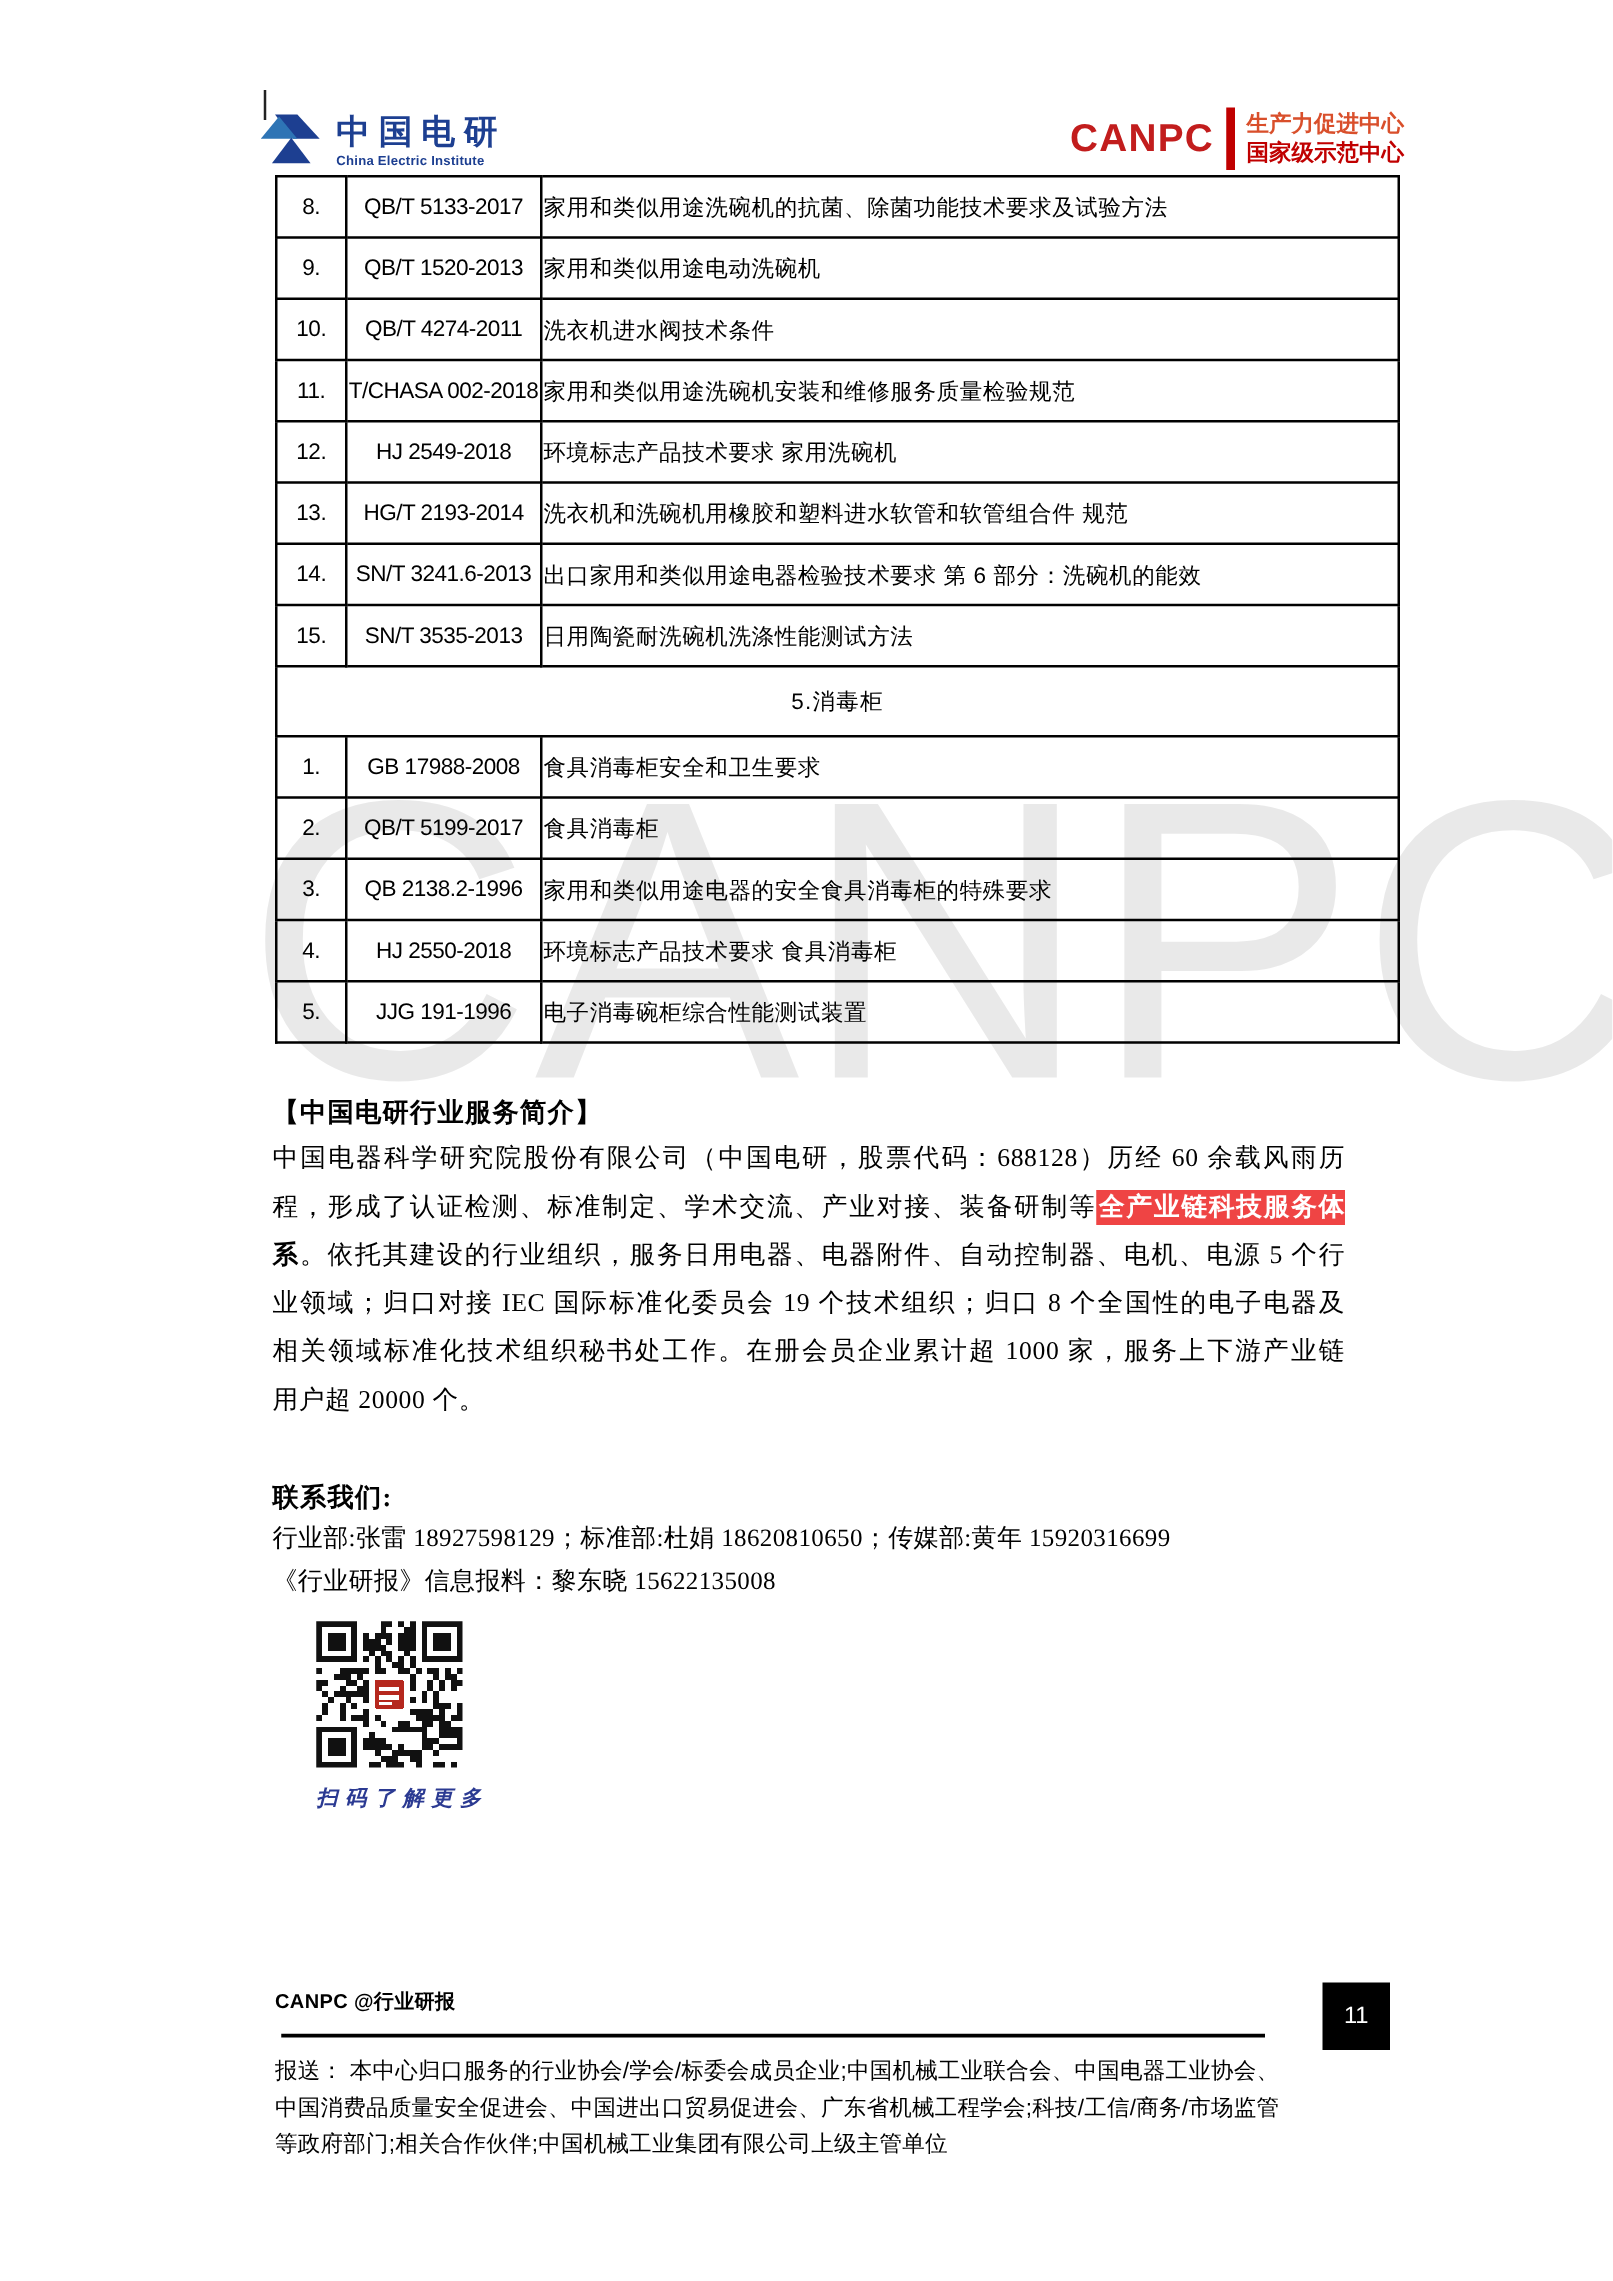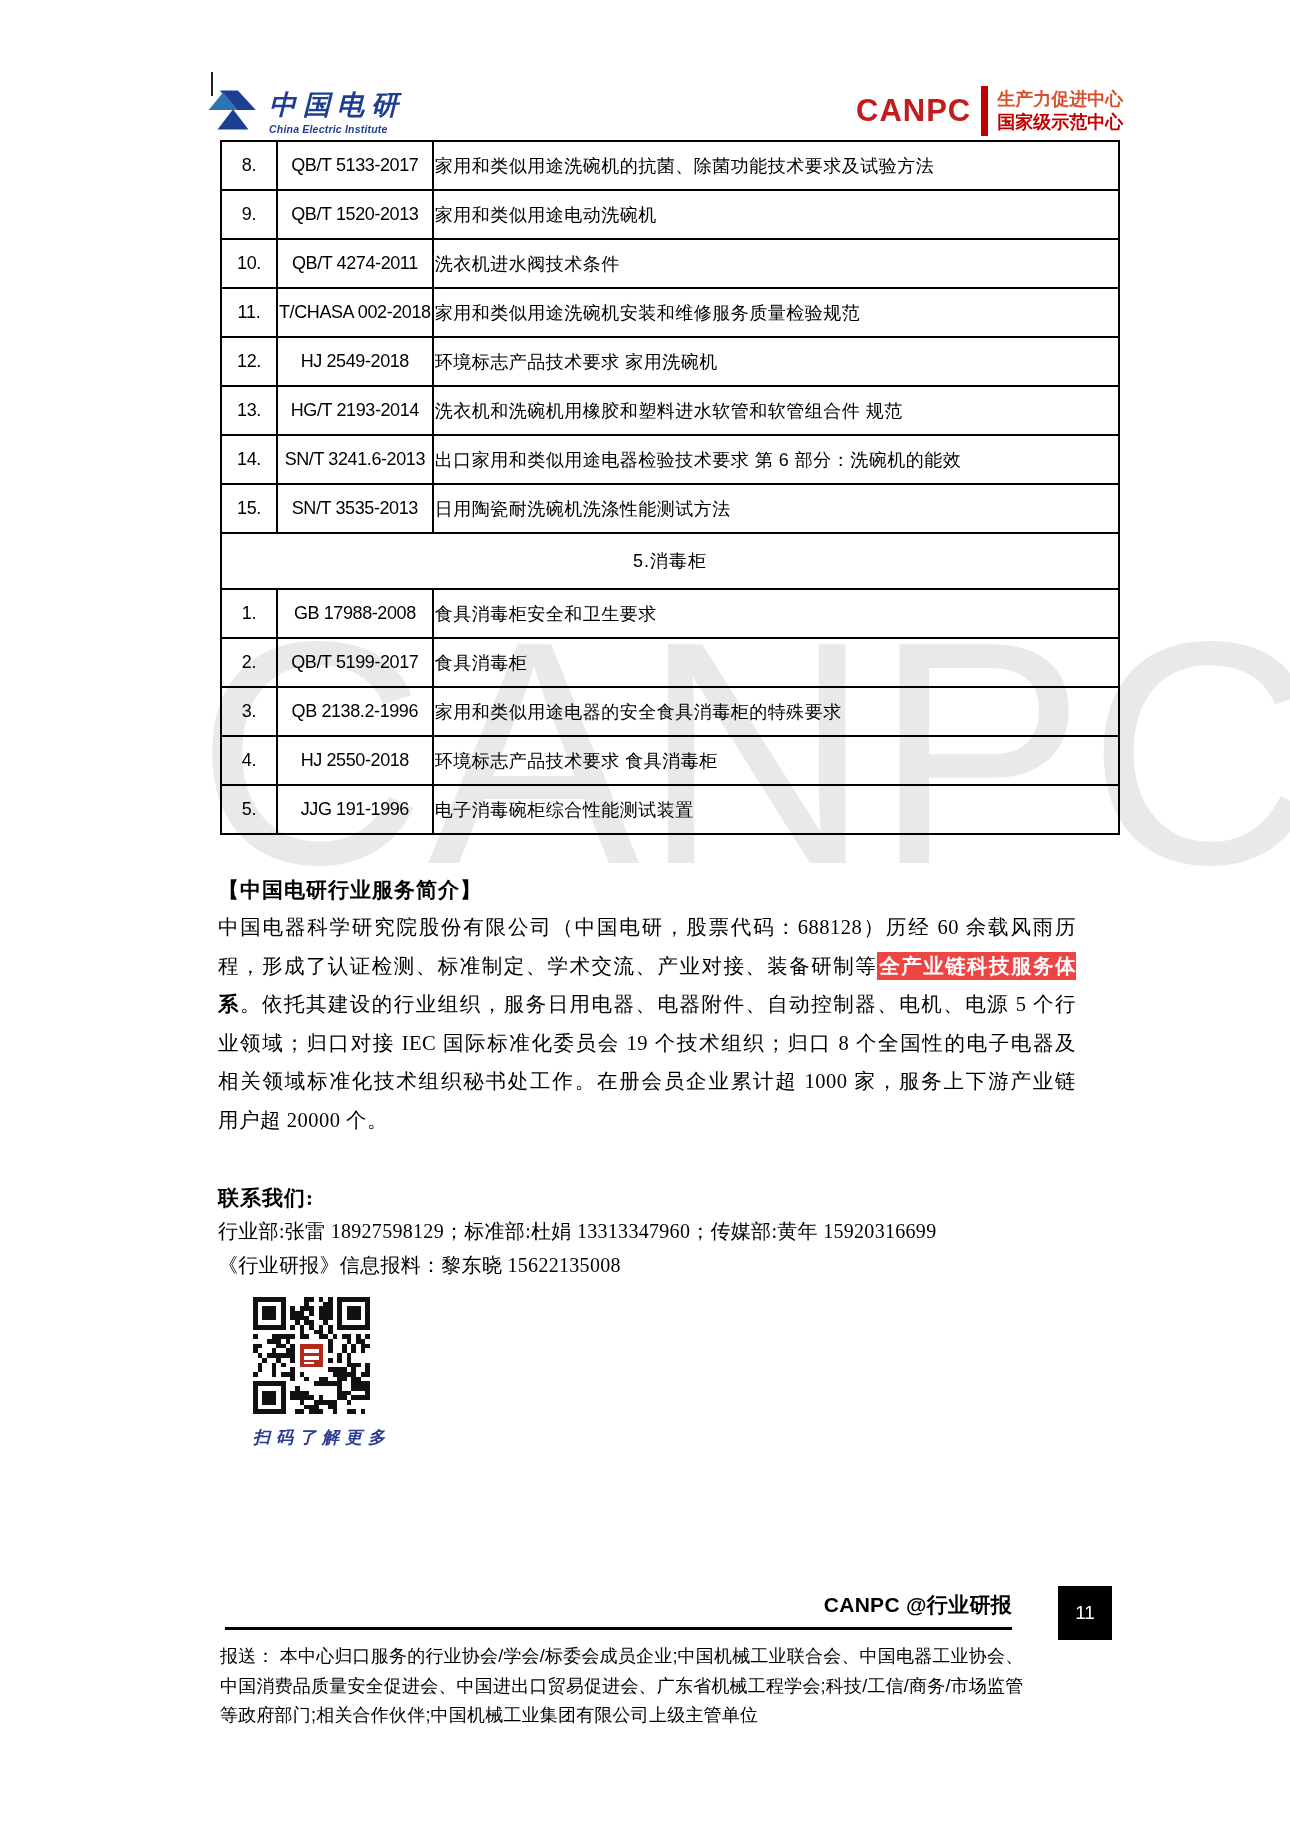--- a/index.html
+++ b/index.html
@@ -1,20 +1,20 @@
 <!DOCTYPE html>
 <html><head>
 <meta charset="utf-8">
 <style>
   html,body{margin:0;padding:0;background:#fff;}
   .page{position:relative;width:1290px;height:1825px;background:#ffffff;overflow:hidden;
         font-family:"Liberation Sans",sans-serif;color:#000;}
   
   .cursor-tick{position:absolute;left:211px;top:72px;width:2px;height:24px;background:#222;}
-  .logo-left{position:absolute;left:207px;top:86px;display:flex;align-items:flex-start;font-style:italic;}
+  .logo-left{position:absolute;left:207px;top:86px;display:flex;align-items:flex-end;}
   .logo-mark{width:52px;height:48px;}
   .logo-txt{margin-left:10px;padding-top:4px;}
   .logo-cn{font-size:27px;font-weight:bold;color:#1d3f91;letter-spacing:7px;line-height:30px;}
   .logo-en{font-size:10.5px;font-weight:bold;color:#1d3f91;letter-spacing:0.2px;margin-top:3px;}
   .logo-right{position:absolute;left:856px;top:86px;display:flex;align-items:center;}
   .canpc-word{font-size:31px;font-weight:900;color:#c21d1d;letter-spacing:1px;line-height:50px;}
   .canpc-bar{width:7px;height:50px;background:#c00000;margin:0 9px 0 10px;}
   .canpc-lines{display:flex;flex-direction:column;justify-content:flex-end;}
   .canpc-l1{font-size:18px;font-weight:bold;color:#d94f2b;line-height:23px;}
   .canpc-l2{font-size:18px;font-weight:bold;color:#c00000;line-height:23px;}
@@ -42,22 +42,22 @@
   
   .contact{position:absolute;left:218px;top:1182px;width:858px;z-index:1;
            font-family:"Liberation Serif",serif;font-size:20px;}
   .contact-heading{font-weight:bold;font-size:21px;line-height:32px;letter-spacing:1px;}
   .contact-line{line-height:34px;letter-spacing:0.3px;}
   
   .qr-wrap{position:absolute;left:253px;top:1297px;z-index:1;}
   .qr-caption{margin-top:8px;text-align:center;font-family:Liberation Serif, serif;
               font-style:italic;font-weight:bold;font-size:17px;color:#2b3a92;letter-spacing:6px;}
   
-  .footer-brand{position:absolute;top:1591px;left:220px;width:792px;text-align:right;
-                font-size:21px;font-weight:bold;letter-spacing:0.3px;z-index:1;}
+  .footer-brand{position:absolute;top:1591px;left:220px;width:792px;text-align:left;
+                font-size:16px;font-weight:bold;letter-spacing:0.3px;z-index:1;}
   .page-badge{position:absolute;left:1058px;top:1586px;width:54px;height:54px;background:#000000;
               color:#fff;display:flex;align-items:center;justify-content:center;font-size:19px;z-index:1;}
   .footer-rule{position:absolute;left:225px;top:1627px;width:787px;height:3px;background:#000;z-index:1;}
   .report-block{position:absolute;left:220px;top:1642px;width:810px;font-size:18px;
                 line-height:29.5px;letter-spacing:0.2px;z-index:1;}
 </style>
 </head>
 <body>
 
 <div class="page">
@@ -169,21 +169,21 @@
     <div class="pline jline">中国电器科学研究院股份有限公司（中国电研，股票代码：688128）历经 60 余载风雨历</div>
     <div class="pline jline"><span>程，形成了认证检测、标准制定、学术交流、产业对接、装备研制等</span><span class="ko">全产业链科技服务体</span></div>
     <div class="pline jline"><span class="bold">系</span><span>。依托其建设的行业组织，服务日用电器、电器附件、自动控制器、电机、电源 5 个行</span></div>
     <div class="pline jline">业领域；归口对接 IEC 国际标准化委员会 19 个技术组织；归口 8 个全国性的电子电器及</div>
     <div class="pline jline">相关领域标准化技术组织秘书处工作。在册会员企业累计超 1000 家，服务上下游产业链</div>
     <div class="pline">用户超 20000 个。</div>
   </div>
 
   <div class="contact">
     <div class="contact-heading">联系我们:</div>
-    <div class="contact-line">行业部:张雷 18927598129；标准部:杜娟 13313347960；传媒部:黄年 15920316699</div>
+    <div class="contact-line">行业部:张雷 18927598129；标准部:杜娟 18620810650；传媒部:黄年 15920316699</div>
     <div class="contact-line">《行业研报》信息报料：黎东晓 15622135008</div>
   </div>
 
   <div class="qr-wrap">
     <div id="qr-svg"><svg width="117" height="117" viewBox="0 0 25 25" shape-rendering="crispEdges">
           <rect x="0" y="0" width="25" height="25" fill="#fff"></rect>
           <rect x="0" y="0" width="1" height="1" fill="#111"></rect>
           <rect x="1" y="0" width="1" height="1" fill="#111"></rect>
           <rect x="2" y="0" width="1" height="1" fill="#111"></rect>
           <rect x="3" y="0" width="1" height="1" fill="#111"></rect>

